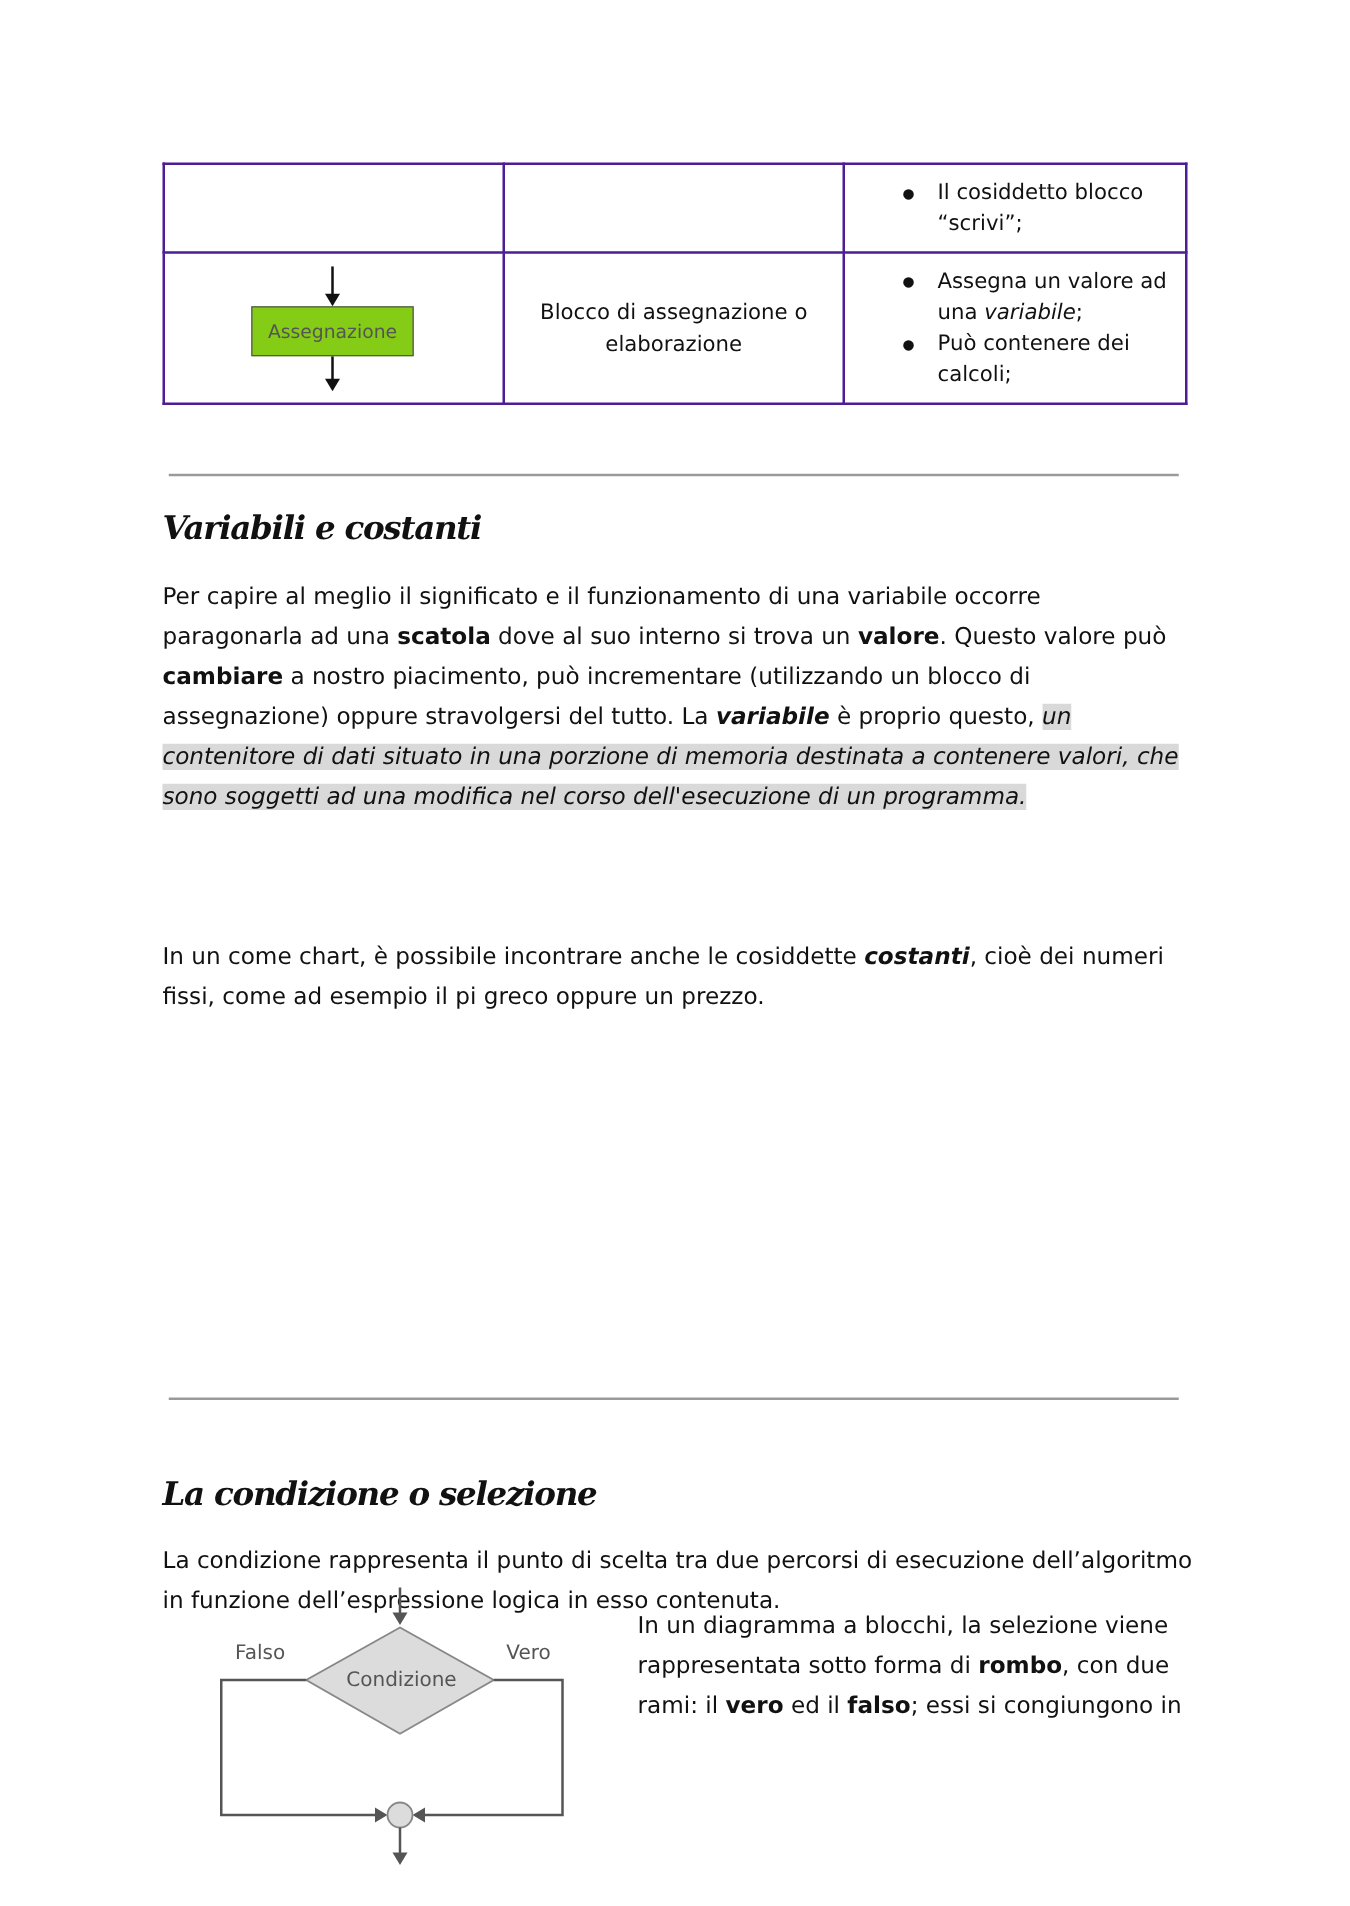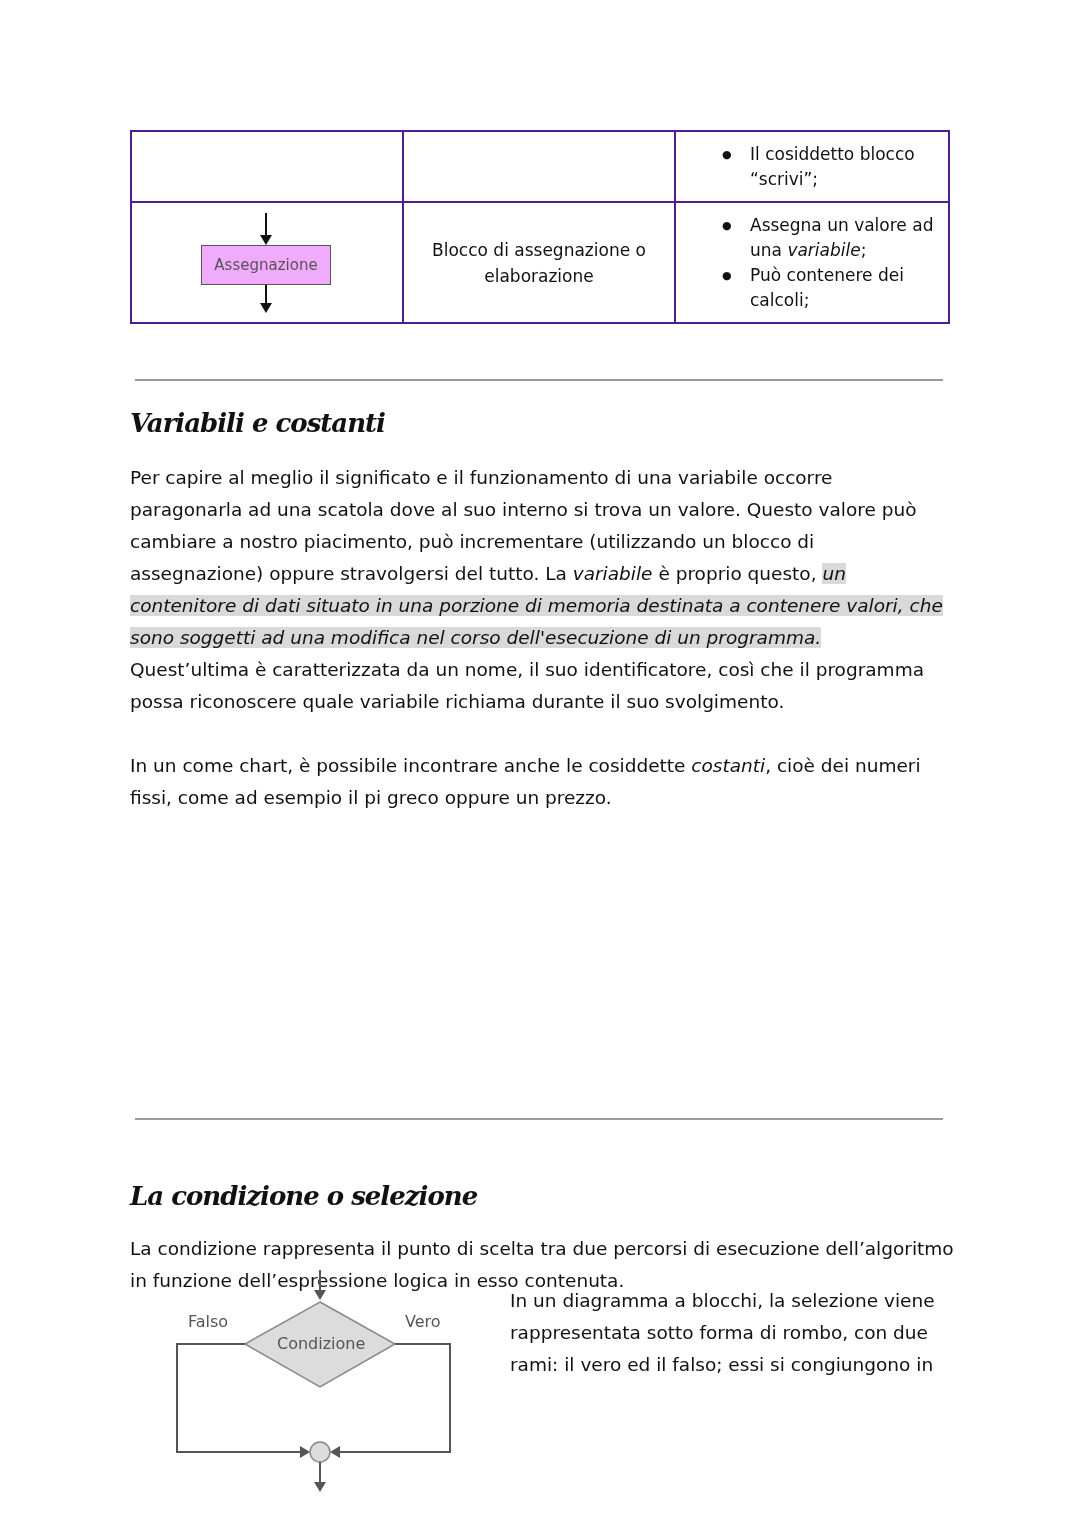--- a/index.html
+++ b/index.html
@@ -14,26 +14,26 @@
   table.symtab col.c1 { width: 272px; }
   table.symtab col.c2 { width: 272px; }
   table.symtab col.c3 { width: 274px; }
   tr.r1 td { height: 69px; }
   tr.r2 td { height: 119px; }
   .cell-center { text-align: center; font-size: 17px; line-height: 26px; }
   ul.bul { margin: 0; padding: 0 0 0 46px; list-style: none; font-size: 17px; line-height: 25px; }
   ul.bul li { position: relative; padding-left: 28px; }
   ul.bul li::before { content: "●"; position: absolute; left: 0; top: 0; font-size: 11px; }
   .it { font-style: italic; }
-  .b { font-weight: normal; }
+  .b { font-weight: bold; }
 
   
   .assign-sym { position: relative; width: 140px; height: 100px; margin: 0 auto; }
   .assign-box { position: absolute; left: 4px; top: 32px; width: 130px; height: 40px;
-                border: 1.5px solid #555; background: #f0abfc; font-size: 15px; color: #555;
+                border: 1.5px solid #555; background: #84cc16; font-size: 15px; color: #555;
                 display: flex; align-items: center; justify-content: center; box-sizing: border-box; }
 
   .hr { position: absolute; left: 135px; width: 808px; height: 2px; background: #9a9a9a; }
 
   h2.title { position: absolute; left: 130px; margin: 0; font-family: "DejaVu Serif", serif;
              font-style: italic; font-weight: bold; font-size: 26px; letter-spacing: -1px; color: #111; }
 
   .para { position: absolute; left: 130px; width: 830px; font-size: 18.5px; line-height: 32px; margin: 0; }
   .hl { background: #d9d9d9; }
 
@@ -85,21 +85,20 @@
     </tr>
   </tbody>
     </table>
 
   <div class="hr" style="top:379px"></div>
 
   <h2 class="title" style="top:408px">Variabili e costanti</h2>
 
   <p class="para" style="top:462px;width:820px"><span>Per capire al meglio il significato e il funzionamento di una variabile occorre paragonarla ad una </span><span class="b">scatola</span><span> dove al suo interno si trova un </span><span class="b">valore</span><span>.  Questo valore può </span><span class="b">cambiare</span><span> a nostro piacimento, può incrementare (utilizzando un blocco di assegnazione) oppure stravolgersi del tutto. La </span><span class="b it">variabile</span><span> è proprio questo, </span><span class="it hl">un contenitore di dati situato in una porzione di memoria destinata a contenere valori, che sono soggetti ad una modifica nel corso dell'esecuzione di un programma.</span></p>
 
-  <p class="para" style="top:654px;width:820px"><span>Quest’ultima è caratterizzata da un </span><span class="b">nome</span><span>, il suo identificatore, così che il programma possa riconoscere quale variabile richiama durante il suo svolgimento.</span></p>
 
   <p class="para" style="top:750px;width:820px"><span>In un come chart, è possibile incontrare anche le cosiddette </span><span class="b it">costanti</span><span>, cioè dei numeri fissi, come ad esempio il pi greco oppure un prezzo.</span></p>
 
   <div class="hr" style="top:1118px"></div>
 
   <h2 class="title" style="top:1181px">La condizione o selezione</h2>
 
   <p class="para" style="top:1233px;width:830px">La condizione rappresenta il punto di scelta tra due percorsi di esecuzione dell’algoritmo in funzione dell’espressione logica in esso contenuta.</p>
 
   <div class="diagram">

